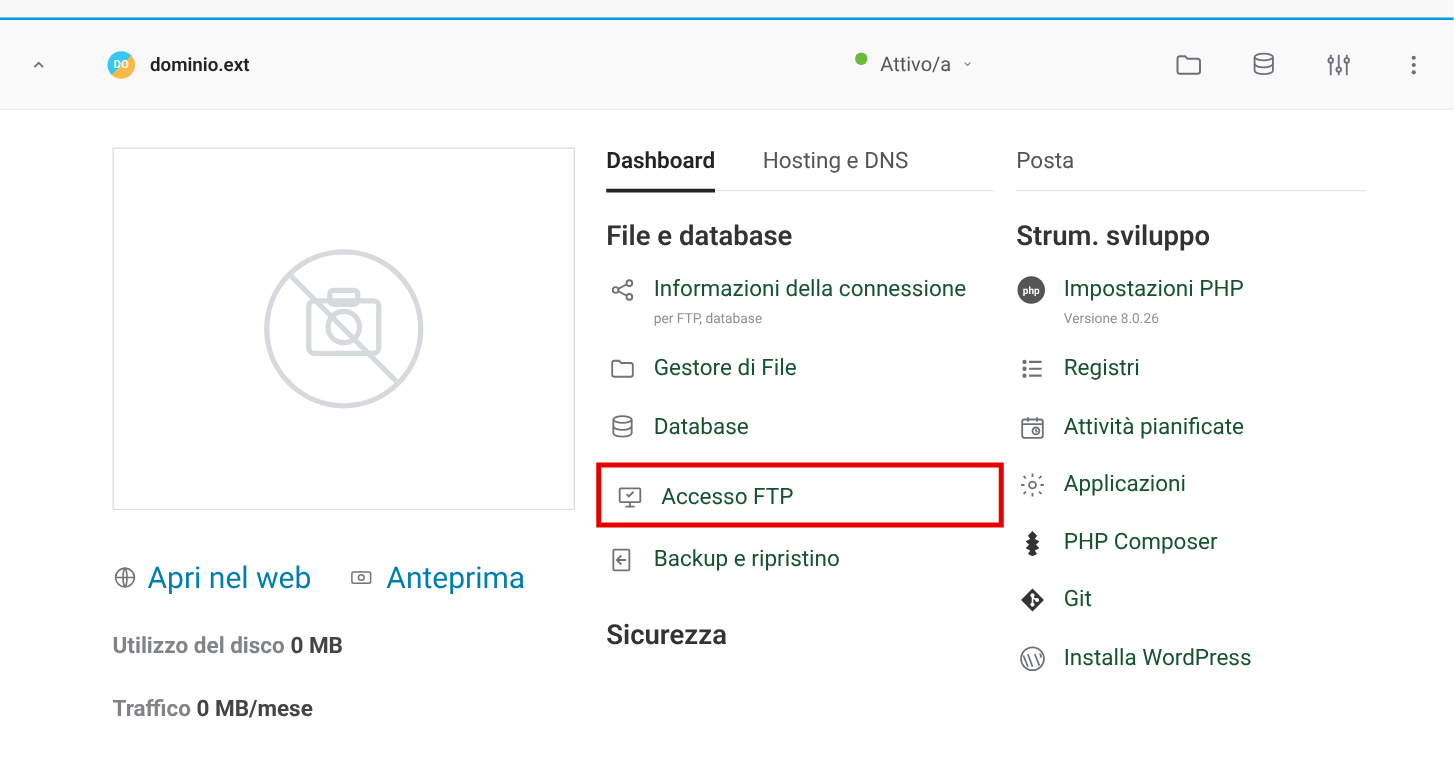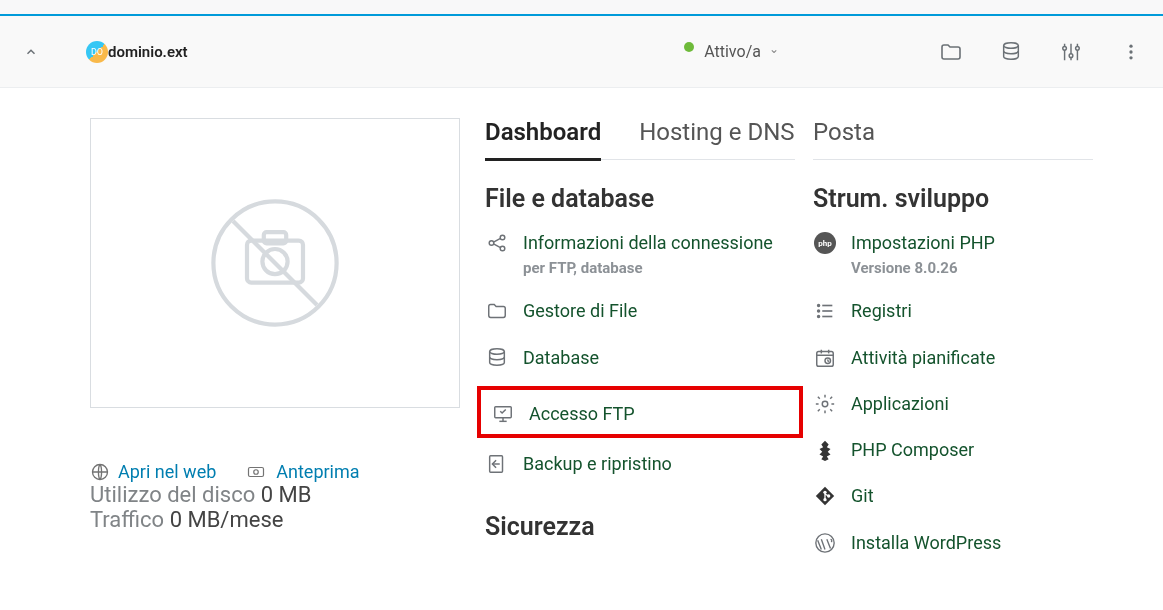--- a/index.html
+++ b/index.html
@@ -29,24 +29,25 @@
   }
   .collapse-btn {
     width: 26px; height: 26px;
     display: flex; align-items: center; justify-content: center;
     border: none; background: transparent; cursor: pointer;
     color: #6b7176;
   }
   .domain-icon {
     width: 22px; height: 22px;
     margin-left: 42px;
+    margin-right: 12px;
     border-radius: 50%;
     background: linear-gradient(135deg, #36c7f4 50%, #f9b94a 50%);
     display: flex; align-items: center; justify-content: center;
-    color: #fff; font-size: 9px; font-weight: 400;
+    color: #fff; font-size: 9px; font-weight: 700;
   }
   .domain-title {
     font-size: 15px;
     font-weight: 600;
     color: #222;
   }
   .spacer { flex: 1; }
   .status-pill {
     display: flex; align-items: flex-start;
     font-size: 16px;
@@ -84,91 +85,91 @@
   }
   .left-links {
     margin-top: 40px;
     display: flex;
     gap: 28px;
     align-items: center;
   }
   .link {
     display: inline-flex; align-items: center; gap: 8px;
     color: #007eb0;
-    font-size: 18px;
+    font-size: 24px;
     text-decoration: none;
-    margin-top: 13px;
   }
   .link svg { color: #737373; }
   .stat-line {
-    font-size: 22px;
+    margin-top: 30px;
+    font-size: 18px;
     color: #808487;
+    font-weight: bold;
   }
   .stat-val { color: #444; }
   .col-mid {
     width: 310px;
     flex-shrink: 0;
     margin-right: 18px;
   }
   .col-right {
     width: 280px;
     flex-shrink: 0;
   }
   .tabs {
     display: flex;
     gap: 38px;
     border-bottom: 1px solid #e1e4e8;
     margin-bottom: 24px;
   }
   .tab {
     padding: 0 0 12px 0;
-    font-size: 24px;
+    font-size: 18px;
     color: #555;
     cursor: pointer;
     border-bottom: 3px solid transparent;
     margin-bottom: -2px;
   }
   .tab.active {
     color: #222;
     font-weight: 600;
     border-bottom-color: #222;
   }
   .section-title {
-    font-size: 25px;
+    font-size: 22px;
     font-weight: 600;
     color: #333;
     margin-bottom: 18px;
   }
   .item {
     display: flex;
     align-items: flex-start;
     gap: 14px;
     margin-bottom: 22px;
     cursor: pointer;
   }
   .item-icon {
     width: 24px; height: 24px;
     color: #6e7277;
     flex-shrink: 0;
-    display: flex; align-items: center; justify-content: center;
+    display: flex; align-items: center; justify-content: flex-end;
   }
   .item-icon.filled {
     color: #333;
   }
   .item-body { flex: 1; }
   .item-label {
     font-size: 18px;
     color: #14532d;
     line-height: 1.35;
   }
   .item-sub {
-    font-size: 15px;
+    font-size: 11px;
     color: #8c9196;
     margin-top: 4px;
-    font-weight: bold;
   }
   .highlight-box {
     border: 4px solid #e60000;
     padding: 12px 12px 6px 10px;
     margin: -6px -8px 14px -8px;
   }
   .highlight-box .item { margin-bottom: 2px; }
   svg { display: block; }
 </style>
 </head>

